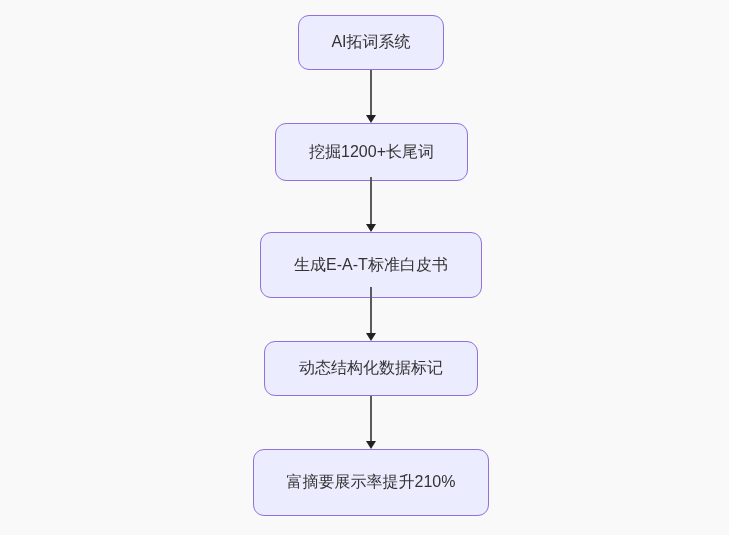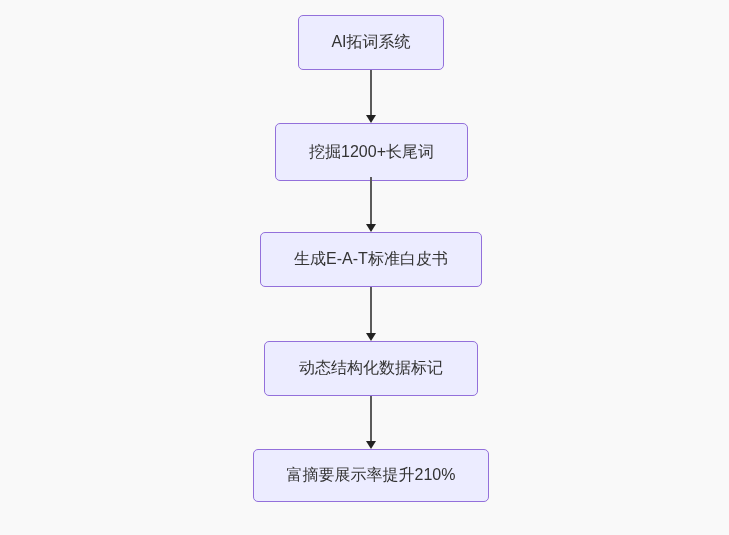--- a/index.html
+++ b/index.html
@@ -19,21 +19,21 @@
   }
   .canvas {
     position: relative;
     width: 729px; height: 535px;
     background: var(--page-bg);
   }
   .node {
     position: absolute;
     background: var(--node-fill);
     border: 1.5px solid var(--node-border);
-    border-radius: 5px;
+    border-radius: 11px;
     display: flex;
     align-items: center;
     justify-content: center;
   }
   .node-label {
     color: var(--text-color);
     font-size: 16px;
     line-height: 1.3;
     white-space: nowrap;
     text-align: center;
@@ -52,23 +52,23 @@
     bottom: -8px;
     left: -4px;
     width: 0; height: 0;
     border-left: 5px solid transparent;
     border-right: 5px solid transparent;
     border-top: 8px solid var(--edge-head);
   }
   
   #n0 { left: 298px; top: 15px;  width: 146px; height: 55px; }
   #n1 { left: 275px; top: 123px; width: 193px; height: 58px; }
-  #n2 { left: 260px; top: 232px; width: 222px; height: 55px; }
+  #n2 { left: 260px; top: 232px; width: 222px; height: 66px; }
   #n3 { left: 264px; top: 341px; width: 214px; height: 55px; }
-  #n4 { left: 253px; top: 449px; width: 236px; height: 53px; }
+  #n4 { left: 253px; top: 449px; width: 236px; height: 67px; }
   
   #e0 { left: 370px; top: 70px;  height: 45px; }
   #e1 { left: 370px; top: 177px; height: 47px; }
   #e2 { left: 370px; top: 287px; height: 46px; }
   #e3 { left: 370px; top: 396px; height: 45px; }
 </style>
 </head>
 <body>
 
 <div class="canvas">

